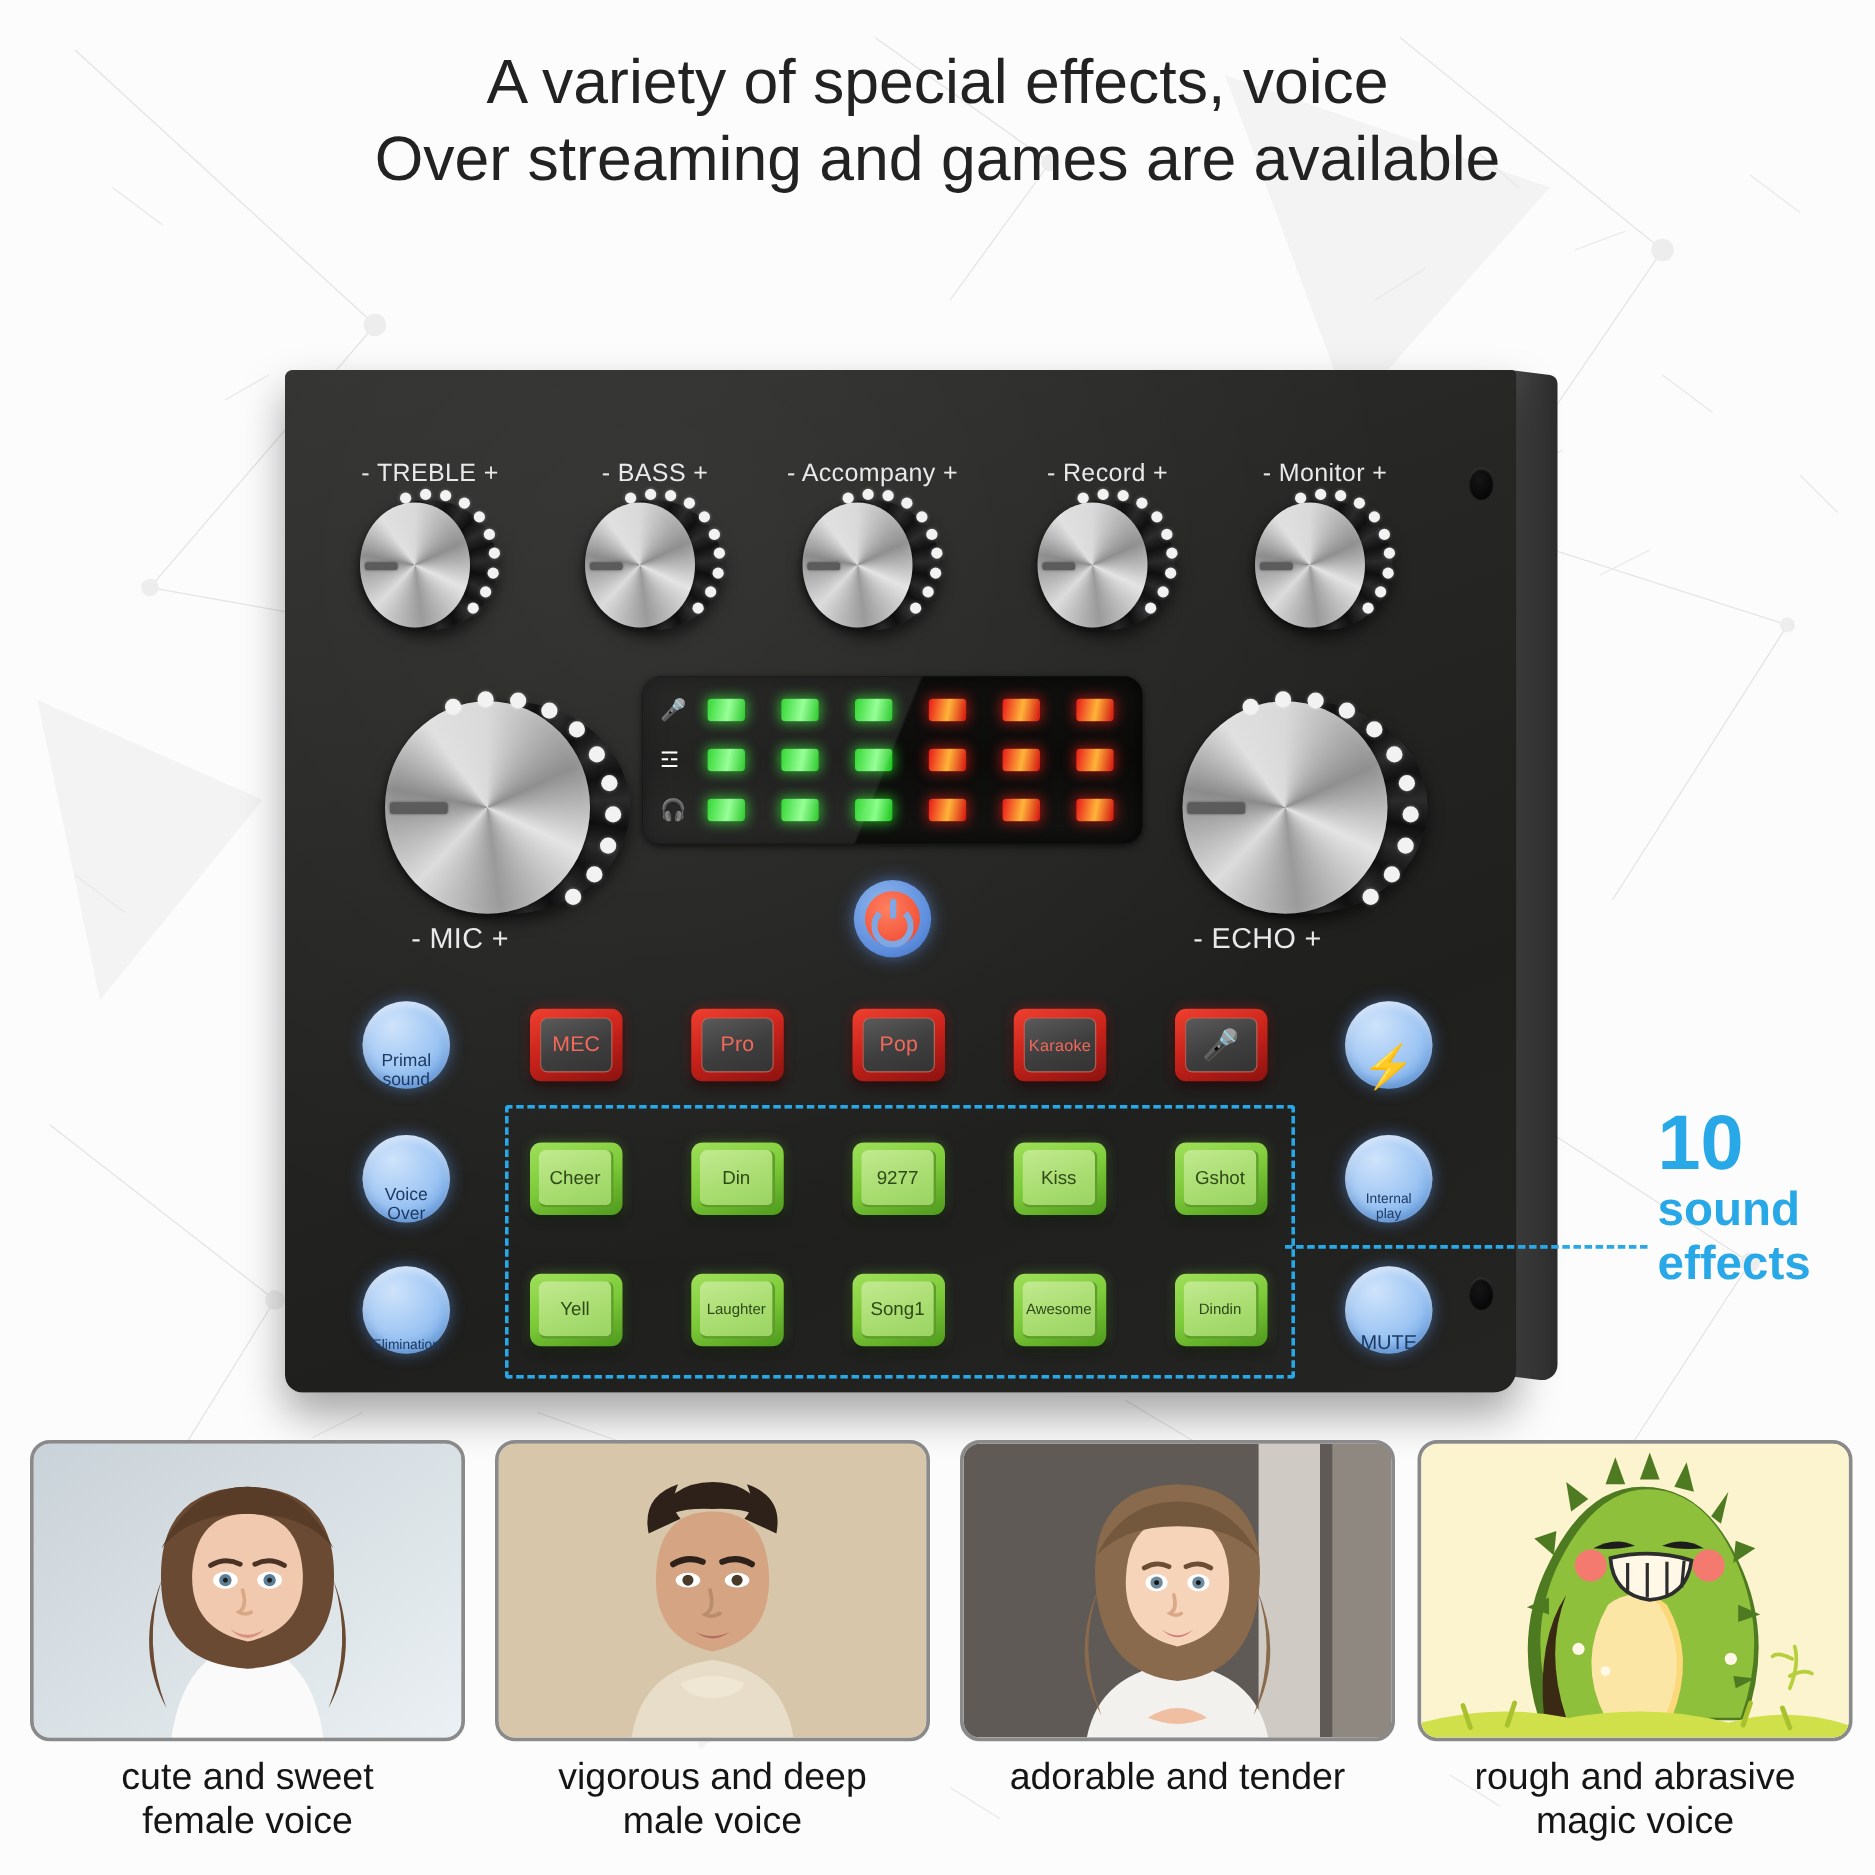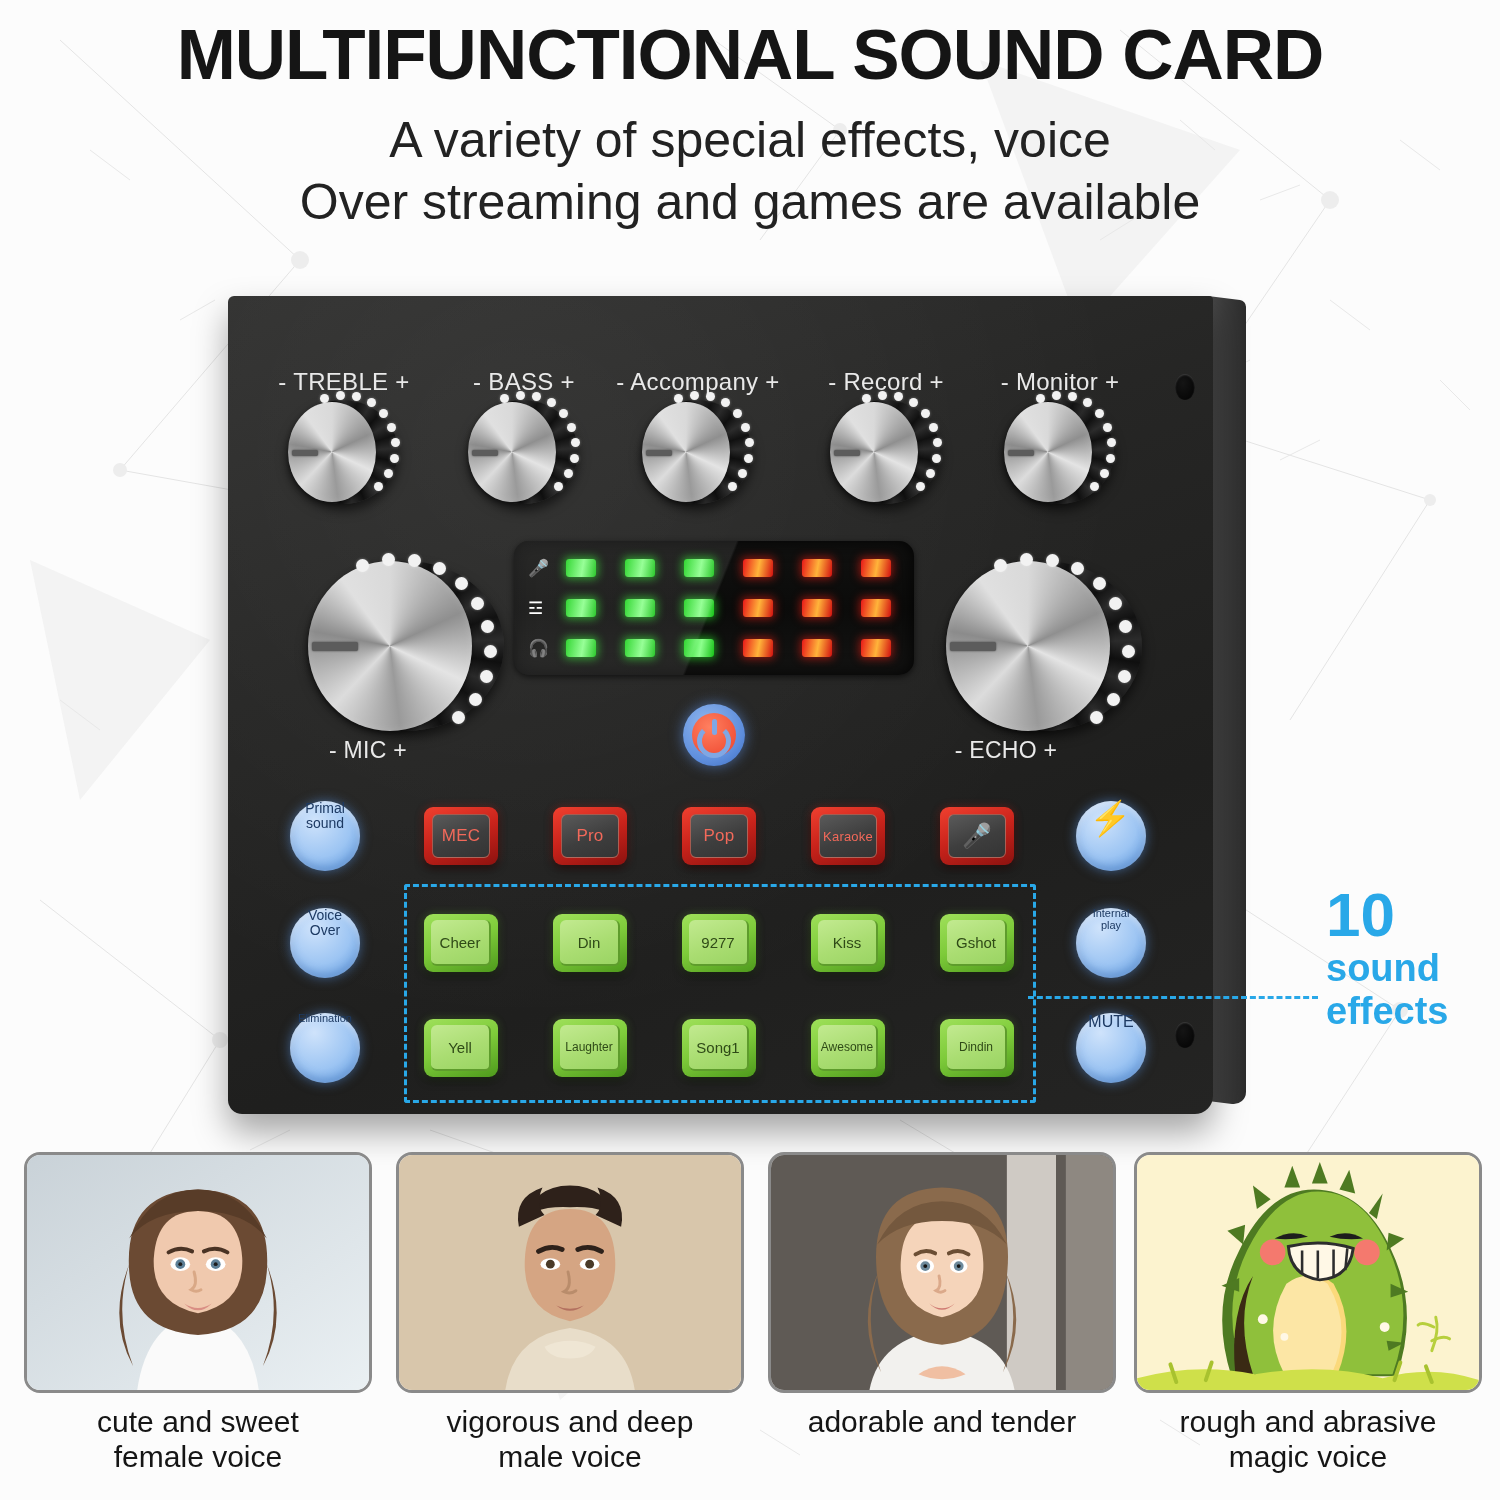--- a/index.html
+++ b/index.html
@@ -44,21 +44,21 @@
   .screw{
     position:absolute;width:20px;height:26px;border-radius:50%;
     background:radial-gradient(ellipse at 40% 35%,#151515,#070707 70%);
     box-shadow:inset 0 1px 2px rgba(255,255,255,.22);
   }
 
   
   .knob-unit{position:absolute;}
   .knob-label{
     position:absolute;left:50%;transform:translateX(-50%);
-    color:#e9e9e9;font-size:24px;white-space:nowrap;letter-spacing:.3px;
+    color:#e9e9e9;font-size:20px;white-space:nowrap;letter-spacing:.3px;
   }
   .knob{
     position:absolute;border-radius:50%;
     background:
       conic-gradient(from 210deg,#121212 0deg,#2a2a2a 12deg,#0e0e0e 26deg,#2d2d2d 40deg,#111 54deg,
                      #2b2b2b 68deg,#101010 82deg,#2c2c2c 96deg,#111 110deg,#2a2a2a 124deg,
                      #0f0f0f 138deg,#2b2b2b 152deg,#121212 166deg,#2a2a2a 180deg,#101010 194deg,
                      #2c2c2c 208deg,#111 222deg,#2b2b2b 236deg,#0f0f0f 250deg,#2a2a2a 264deg,
                      #121212 278deg,#2c2c2c 292deg,#101010 306deg,#2b2b2b 320deg,#111 334deg,
                      #2a2a2a 348deg,#121212 360deg);
@@ -109,21 +109,21 @@
     content:"";position:absolute;width:24px;height:24px;border-radius:50%;
     border:5px solid #7fa7e4;border-top-color:transparent;top:11px;
   }
   #power-core:after{content:"";position:absolute;width:5px;height:16px;border-radius:3px;background:#7fa7e4;top:6px;}
 
   
   .bluebtn{
     position:absolute;width:70px;height:70px;border-radius:50%;
     background:radial-gradient(circle at 35% 28%,#cfe3fb,#9dc5f3 55%,#5e9ae0 100%);
     box-shadow:0 0 12px rgba(90,150,230,.55),inset 0 -4px 8px rgba(40,90,160,.35),inset 0 3px 6px rgba(255,255,255,.6);
-    display:flex;align-items:flex-start;justify-content:center;text-align:center;
+    display:flex;align-items:flex-end;justify-content:center;text-align:center;
     color:#1d3a63;line-height:1.08;
   }
   .bluebtn.small-txt{font-size:14px;}
   .bluebtn.tiny-txt{font-size:11px;}
   .bluebtn.mid-txt{font-size:16px;}
   .bolt{font-size:34px;color:#101010;line-height:1;font-weight:bold;}
 
   
   .redbtn{
     position:absolute;width:74px;height:58px;border-radius:9px;
@@ -227,21 +227,20 @@
         <line x1="180" y1="320" x2="215" y2="300"></line>
       <line x1="60" y1="700" x2="100" y2="730"></line>
         <line x1="250" y1="1150" x2="290" y2="1130"></line>
       <line x1="760" y1="1430" x2="800" y2="1455"></line>
         <line x1="1160" y1="1420" x2="1200" y2="1445"></line>
     </g>
   </svg>
 </div>
 
 <div id="headline">
-  <div id="title">MULTIFUNCTIONAL SOUND CARD</div>
   <div id="sub">
     <div>A variety of special effects, voice</div>
     <div>Over streaming and games are available</div>
   </div>
 </div>
 
 <div id="device-wrap">
   <div id="dev-side"></div>
   <div id="dev-face">
 

